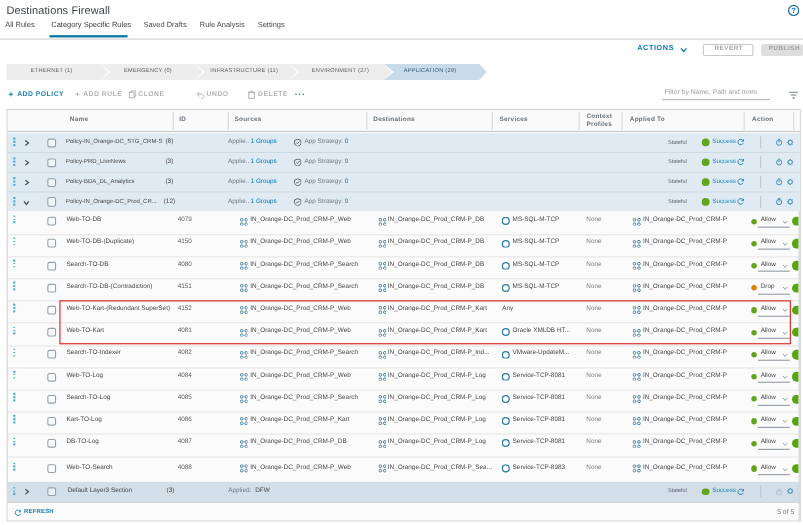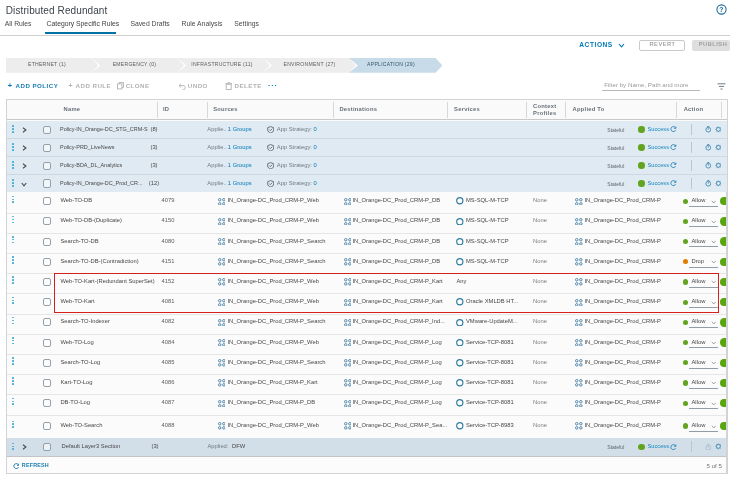--- a/index.html
+++ b/index.html
@@ -1,20 +1,20 @@
 <!DOCTYPE html>
 <html><head><meta charset="utf-8">
 <style>
 *{margin:0;padding:0;box-sizing:border-box;}
 html,body{width:730px;height:477px;background:#fff;font-family:"Liberation Sans",sans-serif;overflow:hidden;position:relative;}
 .abs{position:absolute;}
 .txt{position:absolute;white-space:nowrap;line-height:1;}
 </style></head><body>
 
-<div class="txt" style="left:5.8px;top:10.5px;font-size:10.0px;color:#3c434b;font-weight:normal;letter-spacing:0.1px;transform:translateY(-50%);">Distributed Redundant</div>
+<div class="txt" style="left:5.8px;top:10.5px;font-size:10.0px;color:#3c434b;font-weight:normal;letter-spacing:0.1px;transform:translateY(-50%);">Destinations Firewall</div>
 <svg class="abs" style="left:715.5px;top:4px" width="11" height="11" viewBox="0 0 11 11">
 <circle cx="5.5" cy="5.5" r="4.6" fill="none" stroke="#1d6c9c" stroke-width="1.1"></circle>
 <text x="5.5" y="7.9" font-size="7" fill="#1d6c9c" text-anchor="middle" font-weight="bold" font-family="Liberation Sans">?</text>
   </svg>
 <div class="txt" style="left:4.7px;top:24px;font-size:6.8px;color:#4a4a4a;font-weight:normal;letter-spacing:0px;transform:translateY(-50%);">All Rules</div>
 <div class="txt" style="left:46.6px;top:24px;font-size:6.8px;color:#3c3c3c;font-weight:normal;letter-spacing:0px;transform:translateY(-50%);">Category Specific Rules</div>
 <div class="txt" style="left:130.4px;top:24px;font-size:6.8px;color:#4a4a4a;font-weight:normal;letter-spacing:0px;transform:translateY(-50%);">Saved Drafts</div>
 <div class="txt" style="left:181.6px;top:24px;font-size:6.8px;color:#4a4a4a;font-weight:normal;letter-spacing:0px;transform:translateY(-50%);">Rule Analysis</div>
 <div class="txt" style="left:234.3px;top:24px;font-size:6.8px;color:#4a4a4a;font-weight:normal;letter-spacing:0px;transform:translateY(-50%);">Settings</div>
 <div class="abs" style="left:45.2px;top:31.8px;width:71.2px;height:2.6px;background:#0072a3;"></div>

